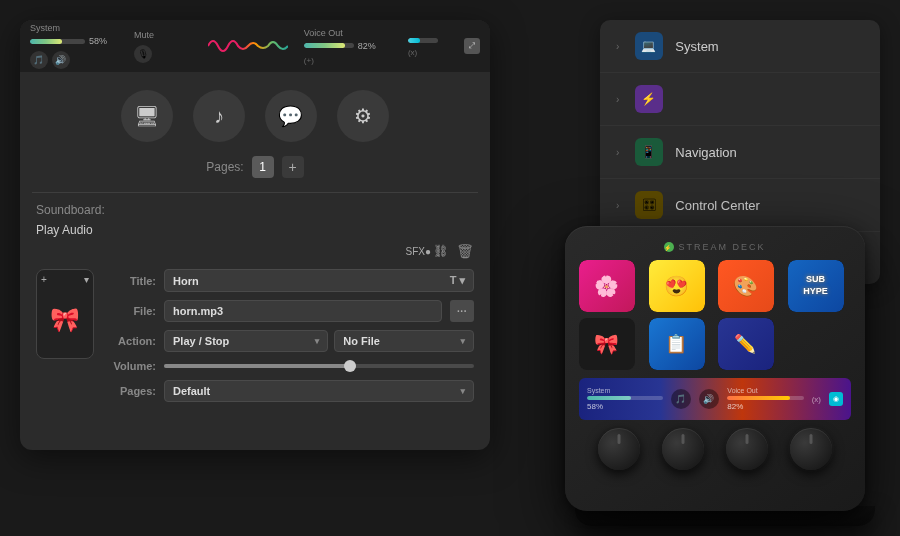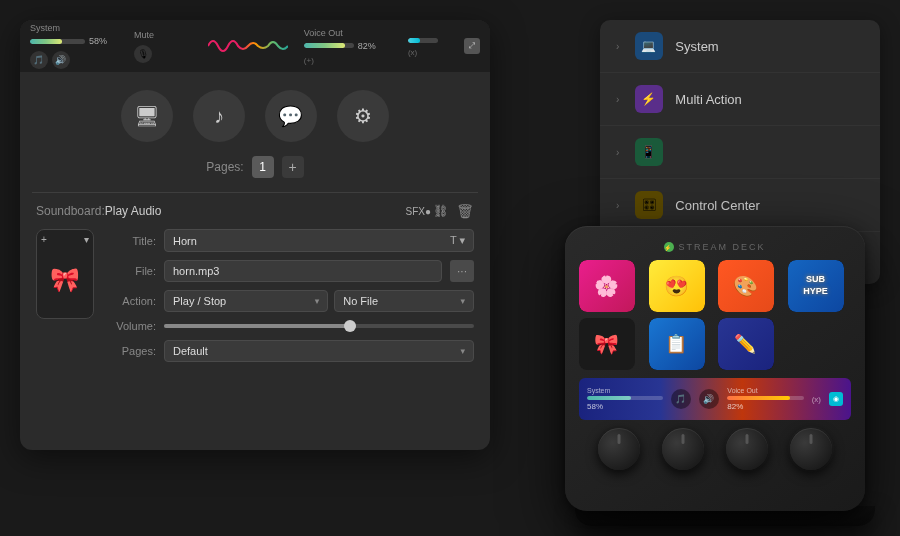--- a/index.html
+++ b/index.html
@@ -163,24 +163,25 @@
     
     .divider {
       height: 1px;
       background: #3e3e3e;
       margin: 0 12px;
     }
 
     
     .soundboard-header {
       display: flex;
-      align-items: center;
       padding: 10px 16px;
       font-size: 12px;
       color: #aaa;
+      gap: 6px;
+      flex-direction: column;
     }
 
     .soundboard-label {
       color: #888;
     }
 
     .soundboard-title {
       color: #ccc;
       font-weight: 500;
     }
@@ -254,20 +255,21 @@
       flex: 1;
       display: flex;
       flex-direction: column;
       gap: 8px;
     }
 
     .form-row {
       display: flex;
       align-items: center;
       gap: 8px;
+      font-weight: bold;
     }
 
     .form-label {
       font-size: 11px;
       color: #888;
       width: 48px;
       text-align: right;
       flex-shrink: 0;
     }
 
@@ -762,28 +764,28 @@
         <span style="font-size:12px;">💻</span>
       </div>
       <span class="action-name">System</span>
     </div>
 
     <div class="action-item">
       <span class="action-chevron">›</span>
       <div class="action-icon-box" style="background:#5a2e8a;">
         <span style="font-size:12px;">⚡</span>
       </div>
-      <span class="action-name">Multi Action</span>
     </div>
 
     <div class="action-item">
       <span class="action-chevron">›</span>
       <div class="action-icon-box" style="background:#1a5a3a;">
         <span style="font-size:12px;">📱</span>
       </div>
+      <span class="action-name">Navigation</span>
     </div>
 
     <div class="action-item">
       <span class="action-chevron">›</span>
       <div class="action-icon-box" style="background:#5a4800;">
         <span style="font-size:12px;">🎛</span>
       </div>
       <span class="action-name">Control Center</span>
     </div>
 

